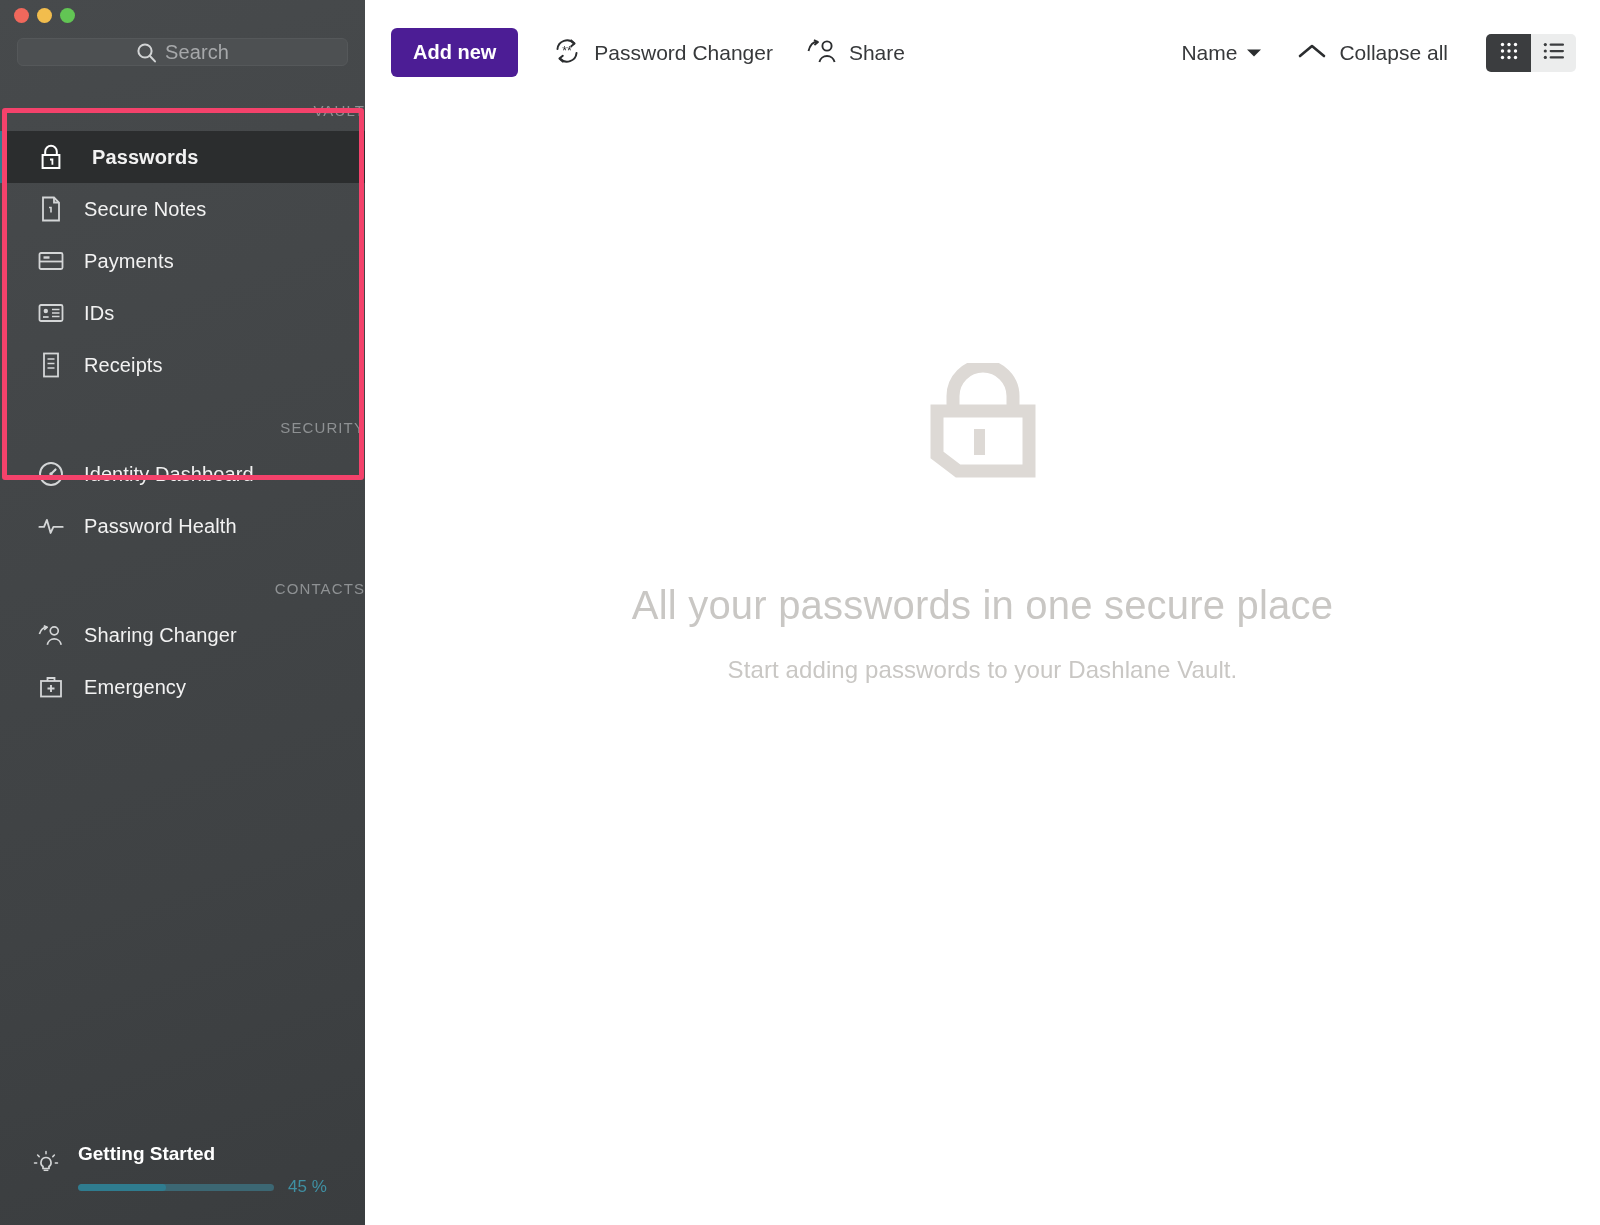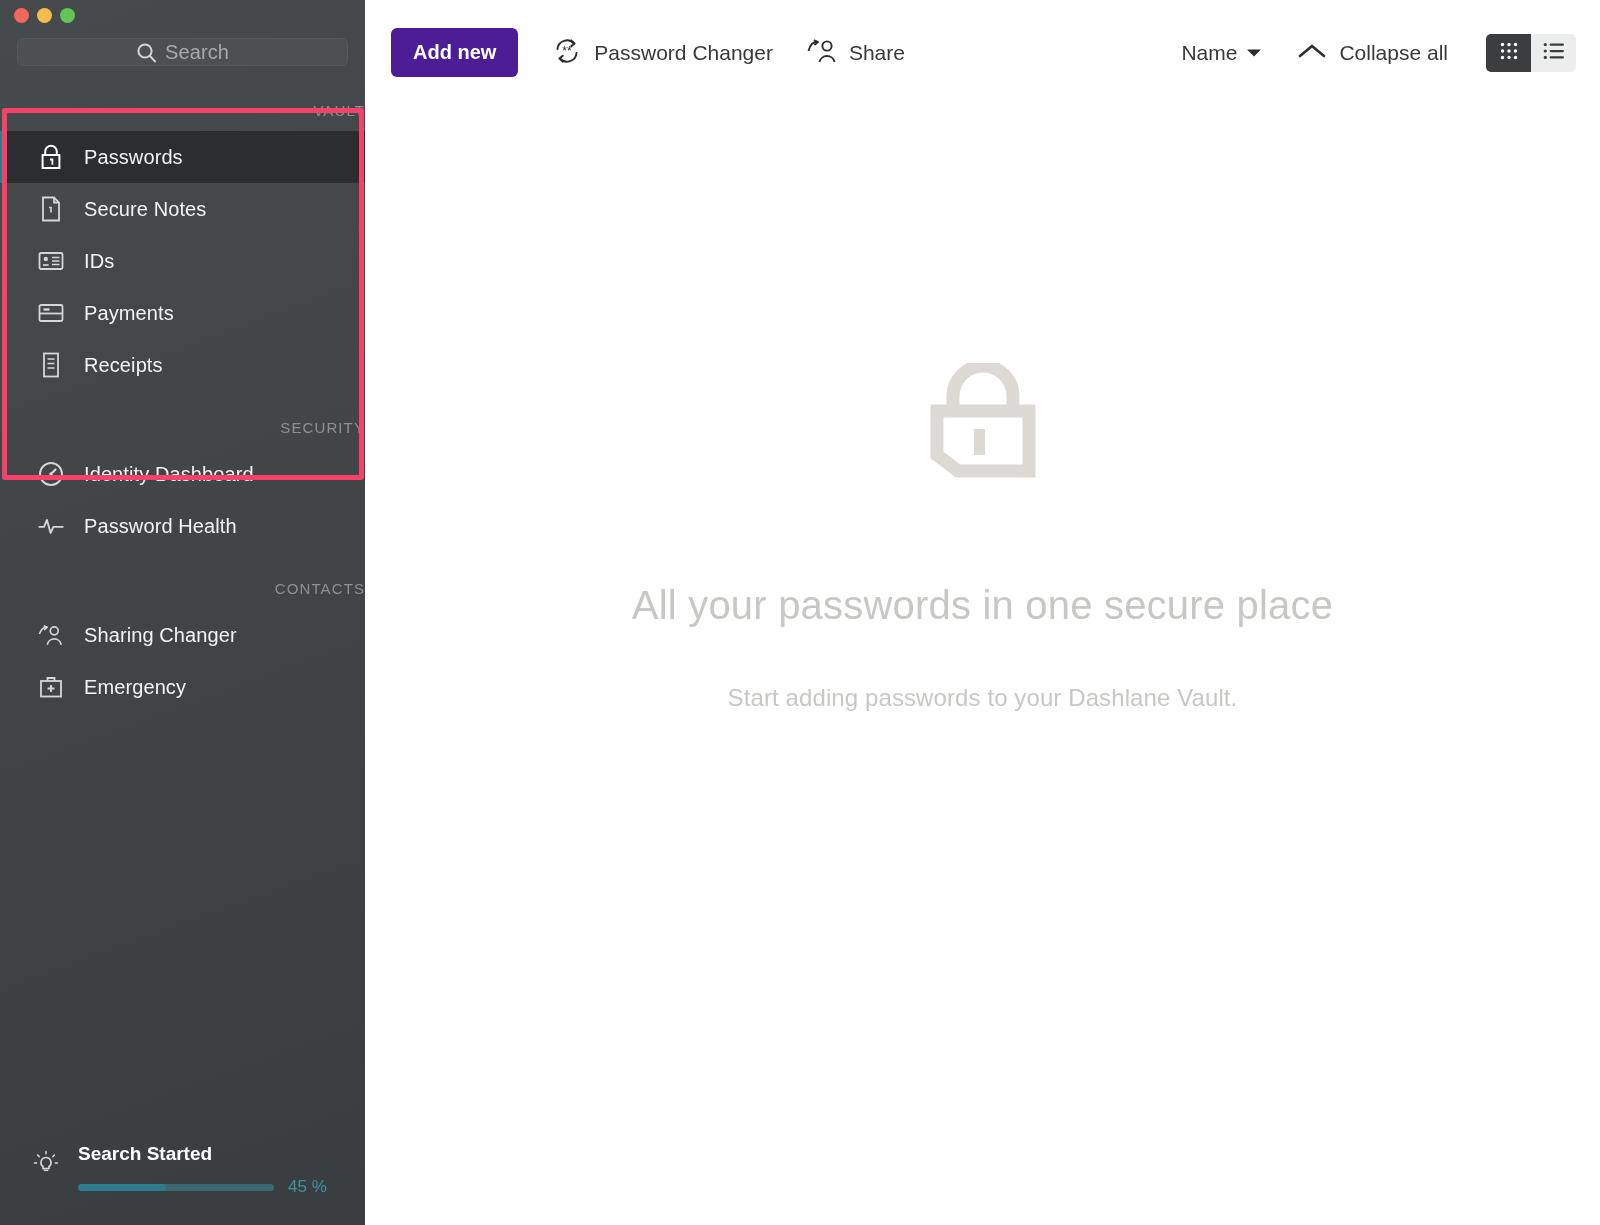--- a/index.html
+++ b/index.html
@@ -97,21 +97,21 @@
   .nav-item.selected {
     background: #2b2d2e;
   }
   .nav-item.selected::before {
     content: "";
     position: absolute;
     left: 0; top: 0; bottom: 0;
     width: 5px;
     background: #2f7c8f;
   }
-  .nav-item.selected .label { font-weight: normal; }
+  .nav-item.selected .label { font-weight: bold; margin-left: 8px; }
 
   .vault-group { }
   .security-group { margin-top: 14px; }
   .contacts-group { margin-top: 14px; }
 
   .spacer { flex: 1 1 auto; }
 
   
   .getting-started {
     padding: 0 0 28px 0;
@@ -274,21 +274,21 @@
     padding-top: 258px;
   }
   .empty-lock { margin-bottom: 94px; }
   .empty-title {
     font-size: 40px;
     color: #c9c7c4;
     font-weight: normal;
     letter-spacing: 0.2px;
   }
   .empty-sub {
-    margin-top: 56px;
+    margin-top: 28px;
     font-size: 24px;
     color: #c9c7c4;
     letter-spacing: 0.1px;
   }
 </style>
 </head>
 <body>
 
 <div class="app">
 
@@ -335,37 +335,37 @@
             </svg>
           </span>
           <span class="label">Secure Notes</span>
         </div>
 
 
         <div class="nav-item">
           <span class="icon">
             <svg width="26" height="22" viewBox="0 0 26 22">
               <rect x="1.5" y="3" width="23" height="16" rx="1.5" fill="none" stroke="#d4d6d7" stroke-width="1.8"></rect>
+              <line x1="1.5" y1="11.5" x2="24.5" y2="11.5" stroke="#d4d6d7" stroke-width="1.8"></line>
+              <path d="M5.5 7.5 h6" stroke="#d4d6d7" stroke-width="2.4"></path>
+            </svg>
+          </span>
+          <span class="label">Payments</span>
+        </div>
+
+        <div class="nav-item">
+          <span class="icon">
+            <svg width="26" height="22" viewBox="0 0 26 22">
+              <rect x="1.5" y="3" width="23" height="16" rx="1.5" fill="none" stroke="#d4d6d7" stroke-width="1.8"></rect>
               <circle cx="7.8" cy="9" r="2.2" fill="#d4d6d7"></circle>
               <path d="M5 15 h5.6" stroke="#d4d6d7" stroke-width="1.7"></path>
               <path d="M14 7.5 h7.5 M14 11 h7.5 M14 14.5 h7.5" stroke="#d4d6d7" stroke-width="1.7"></path>
             </svg>
           </span>
           <span class="label">IDs</span>
-        </div>
-
-        <div class="nav-item">
-          <span class="icon">
-            <svg width="26" height="22" viewBox="0 0 26 22">
-              <rect x="1.5" y="3" width="23" height="16" rx="1.5" fill="none" stroke="#d4d6d7" stroke-width="1.8"></rect>
-              <line x1="1.5" y1="11.5" x2="24.5" y2="11.5" stroke="#d4d6d7" stroke-width="1.8"></line>
-              <path d="M5.5 7.5 h6" stroke="#d4d6d7" stroke-width="2.4"></path>
-            </svg>
-          </span>
-          <span class="label">Payments</span>
         </div>
 
         <div class="nav-item">
           <span class="icon">
             <svg width="22" height="26" viewBox="0 0 22 26">
               <rect x="4" y="1.5" width="14" height="23" fill="none" stroke="#d4d6d7" stroke-width="1.8"></rect>
               <path d="M7.5 7 h7 M7.5 11.5 h7 M7.5 16 h7" stroke="#d4d6d7" stroke-width="1.7"></path>
             </svg>
           </span>
           <span class="label">Receipts</span>
@@ -428,21 +428,21 @@
 
     <div class="getting-started">
       <span class="gs-icon">
         <svg width="28" height="28" viewBox="0 0 28 28">
           <path d="M14 8.5 a5 5 0 0 1 3 9 v2 h-6 v-2 a5 5 0 0 1 3 -9 Z" fill="none" stroke="#d4d6d7" stroke-width="1.7"></path>
           <path d="M11.6 21.3 h4.8" stroke="#d4d6d7" stroke-width="1.5"></path>
           <path d="M14 2.5 v2.2 M5.6 6 L7.2 7.6 M22.4 6 L20.8 7.6 M2.5 14 h2.2 M23.3 14 h2.2" stroke="#d4d6d7" stroke-width="1.5" stroke-linecap="round"></path>
         </svg>
       </span>
       <div class="gs-body">
-        <div class="gs-title">Search Started</div>
+        <div class="gs-title">Getting Started</div>
         <div class="gs-progress-row">
           <div class="gs-track">
             <div class="gs-fill" id="gs-fill" style="width: 45%;"></div>
           </div>
           <div class="gs-pct">45 %</div>
         </div>
       </div>
     </div>
 
 

